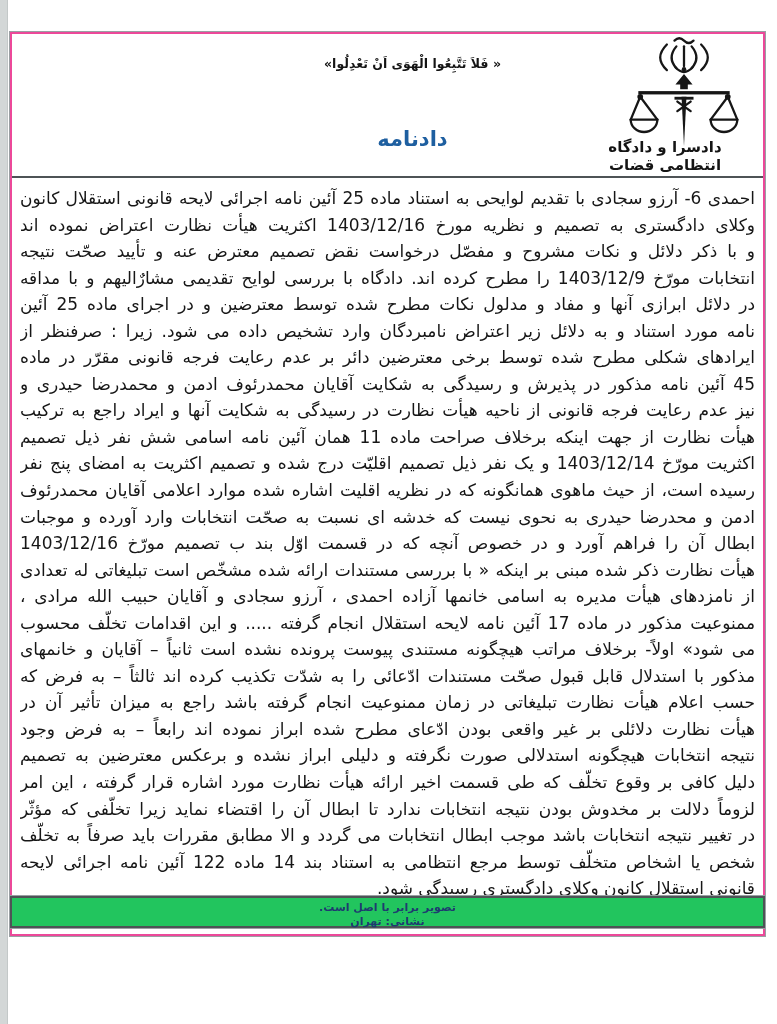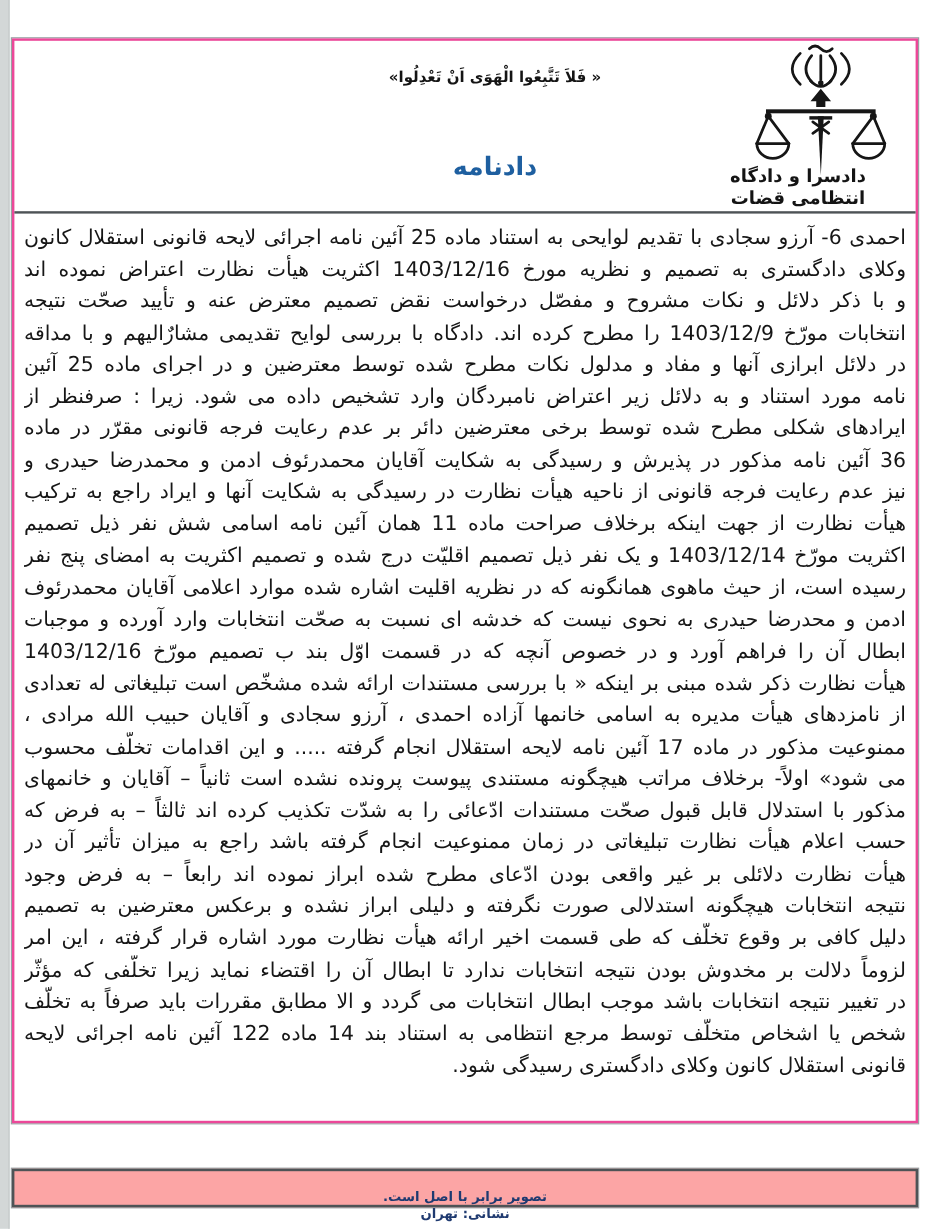--- a/index.html
+++ b/index.html
@@ -50,24 +50,24 @@
     padding:7px 8px 0 8px;direction:rtl;
   }
   .bline{
     height:26.55px;line-height:26.55px;white-space:nowrap;overflow:hidden;
     font-size:17px;color:#161616;
     text-align:justify;text-align-last:justify;
   }
   .bline:last-child{text-align-last:right;}
   
   .footer-frame{
-    position:absolute;left:10px;top:974px;width:755px;height:32px;
-    box-sizing:border-box;border:2px solid #4e5356;background:#fca5a5;
+    position:absolute;left:10px;top:896px;width:755px;height:32px;
+    box-sizing:border-box;border:2px solid #4e5356;background:#22c55e;
     box-shadow:0 0 0 1px #9aa0a3;
-    text-align:center;direction:rtl;padding-top:15px;
+    text-align:center;direction:rtl;padding-top:3px;
   }
   .footer-frame div{
     font-size:11px;font-weight:bold;line-height:13.5px;color:#1f3a70;
   }
   svg .st{stroke:#161616;stroke-width:2.4;fill:none;stroke-linecap:round;}
   svg .fl{fill:#161616;stroke:none;}
 </style>
 </head>
 <body>
 
@@ -128,21 +128,21 @@
       <div class="bline">و با ذکر دلائل و نکات مشروح و مفصّل درخواست نقض تصمیم معترض عنه و تأیید صحّت نتیجه</div>
 
       <div class="bline">انتخابات مورّخ 1403/12/9 را مطرح کرده اند. دادگاه با بررسی لوایح تقدیمی مشارٌالیهم و با مداقه</div>
 
       <div class="bline">در دلائل ابرازی آنها و مفاد و مدلول نکات مطرح شده توسط معترضین و در اجرای ماده 25 آئین</div>
 
       <div class="bline">نامه مورد استناد و به دلائل زیر اعتراض نامبردگان وارد تشخیص داده می شود. زیرا : صرفنظر از</div>
 
       <div class="bline">ایرادهای شکلی مطرح شده توسط برخی معترضین دائر بر عدم رعایت فرجه قانونی مقرّر در ماده</div>
 
-      <div class="bline">36 آئین نامه مذکور در پذیرش و رسیدگی به شکایت آقایان محمدرئوف ادمن و محمدرضا حیدری و</div>
+      <div class="bline">45 آئین نامه مذکور در پذیرش و رسیدگی به شکایت آقایان محمدرئوف ادمن و محمدرضا حیدری و</div>
 
       <div class="bline">نیز عدم رعایت فرجه قانونی از ناحیه هیأت نظارت در رسیدگی به شکایت آنها و ایراد راجع به ترکیب</div>
 
       <div class="bline">هیأت نظارت از جهت اینکه برخلاف صراحت ماده 11 همان آئین نامه اسامی شش نفر ذیل تصمیم</div>
 
       <div class="bline">اکثریت مورّخ 1403/12/14 و یک نفر ذیل تصمیم اقلیّت درج شده و تصمیم اکثریت به امضای پنج نفر</div>
 
       <div class="bline">رسیده است، از حیث ماهوی همانگونه که در نظریه اقلیت اشاره شده موارد اعلامی آقایان محمدرئوف</div>
 
       <div class="bline">ادمن و محدرضا حیدری به نحوی نیست که خدشه ای نسبت به صحّت انتخابات وارد آورده و موجبات</div>

